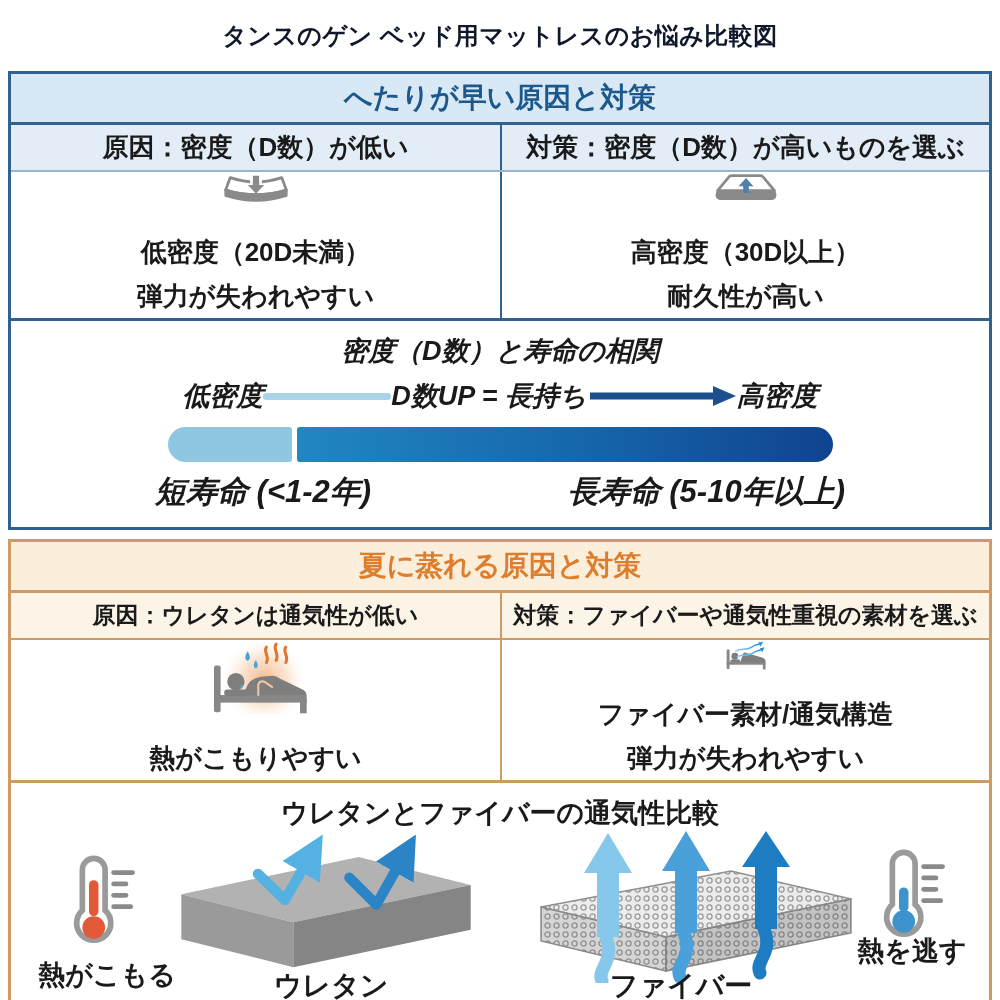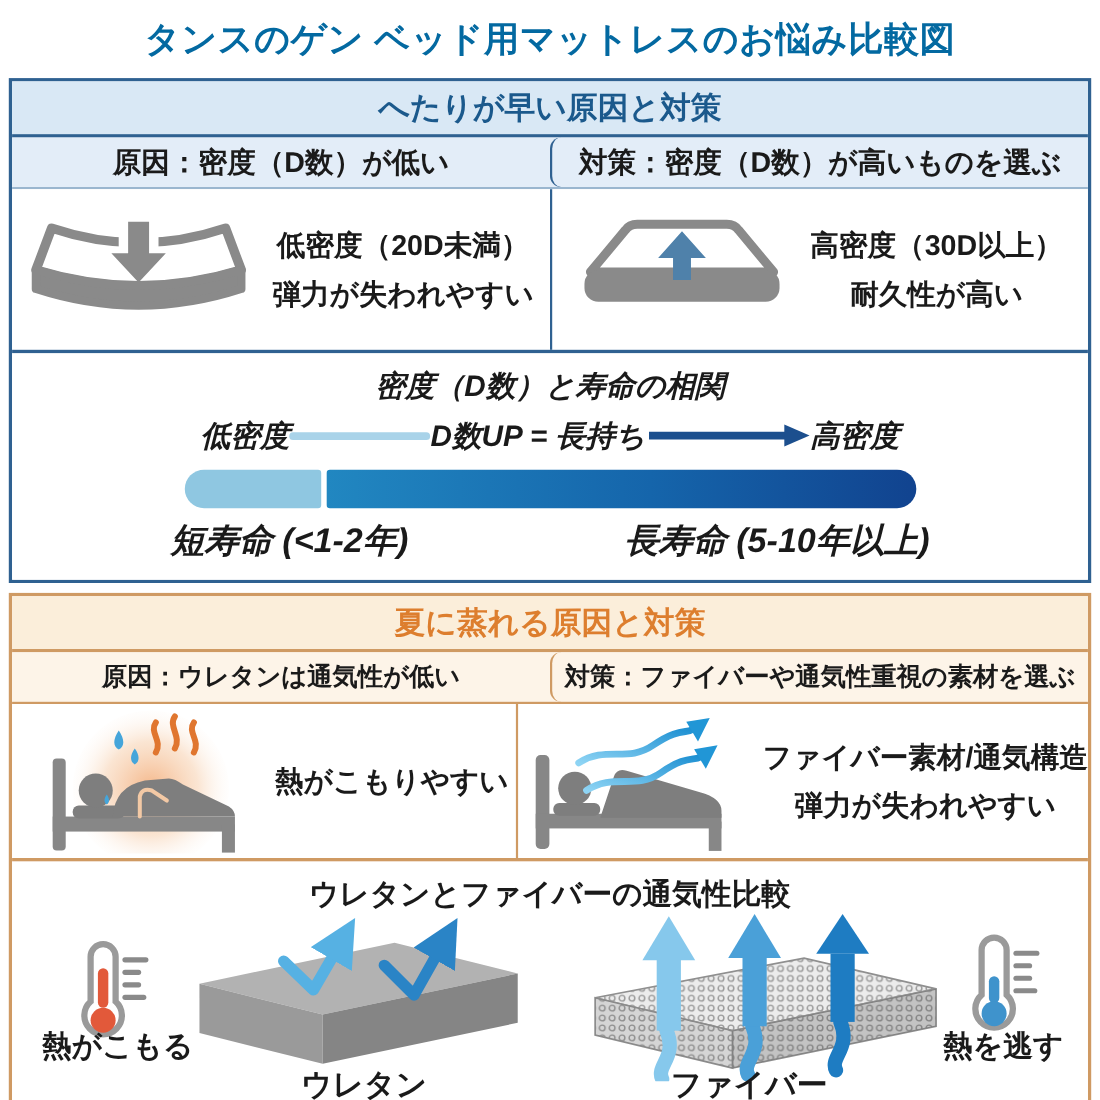--- a/index.html
+++ b/index.html
@@ -3,43 +3,43 @@
 <meta charset="utf-8">
 <style>
   html,body{margin:0;padding:0;}
   body{
     width:1000px;height:1000px;background:#ffffff;
     font-family:"Liberation Sans","DejaVu Sans",sans-serif;
     color:#1a1a1a;overflow:hidden;
   }
   .page-title{
     margin:10px 8px 0;height:52px;display:flex;align-items:center;justify-content:center;
-    font-size:32px;font-weight:900;color:#0369a1;letter-spacing:.5px;white-space:nowrap;
+    font-size:24px;font-weight:900;color:#0f172a;letter-spacing:.5px;white-space:nowrap;
   }
   
   .panel{margin:9px 8px 0;background:#fff;}
   .panel.blue{border:3px solid #2f6191;}
   .panel.orange{border:3px solid #cf9a63;}
   .panel-header{height:48px;display:flex;align-items:center;justify-content:center;
     font-size:28px;font-weight:800;}
   .panel.blue .panel-header{background:#d9e8f5;color:#1b598c;border-bottom:3px solid #2f6191;}
   .panel.orange .panel-header{background:#fbeeda;color:#dd7e2e;border-bottom:3px solid #cf9a63;}
   .subrow{display:grid;grid-template-columns:1fr 1fr;}
   .panel.blue .subrow{background:#e3edf8;border-bottom:2px solid #9ab6cf;}
   .panel.orange .subrow{background:#fdf4e8;border-bottom:2.5px solid #cf9a63;}
   .subcell{height:45px;display:flex;align-items:center;justify-content:center;
-    font-weight:800;color:#1a1a1a;white-space:nowrap;border-radius:10px;}
+    font-weight:800;color:#1a1a1a;white-space:nowrap;}
   .panel.blue .subcell{font-size:26px;}
   .panel.orange .subcell{font-size:23px;}
   .panel.blue .subcell + .subcell{border-left:2.5px solid #2f6191;}
   .panel.orange .subcell + .subcell{border-left:2.5px solid #cf9a63;}
   .contentrow{display:grid;grid-template-columns:1fr 1fr;background:#fff;}
   .panel.blue .ccell + .ccell{border-left:2.5px solid #2f6191;}
   .panel.orange .ccell + .ccell{border-left:2.5px solid #cf9a63;}
-  .ccell{display:flex;align-items:center;justify-content:center;gap:22px;}
+  .ccell{display:flex;align-items:center;justify-content:center;gap:22px;flex-direction:column;}
   .panel.blue .ccell{height:146px;}
   .panel.orange .ccell{height:140px;}
   .ctext{font-size:26px;font-weight:800;text-align:center;line-height:1.7;white-space:nowrap;}
   
   .correlation{border-top:3px solid #2f6191;background:#fff;padding:12px 0 14px;font-style:italic;}
   .corr-title{text-align:center;font-size:27px;font-weight:800;}
   .corr-labels{display:flex;align-items:center;justify-content:center;
     margin-top:9px;font-size:27px;font-weight:800;white-space:nowrap;}
   .line-light{width:128px;height:7px;background:#a9d3e9;border-radius:4px;}
   .grad-bar{width:665px;height:35px;margin:13px auto 0;display:flex;}
@@ -189,21 +189,21 @@
 
     <svg class="abs" style="left:42px;top:70px;" width="90" height="96" viewBox="0 0 95 100">
       <path d="M31,17 A12,12 0 0 1 55,17 L55,60 A18,18 0 1 1 31,60 Z" fill="#ffffff" stroke="#9a9a9a" stroke-width="6"></path>
       <rect x="38" y="28" width="10" height="38" rx="5" fill="#e2593a"></rect>
       <circle cx="43" cy="78" r="12" fill="#e2593a"></circle>
       <line x1="64" y1="20" x2="84" y2="20" stroke="#8a8a8a" stroke-width="5" stroke-linecap="round"></line>
       <line x1="64" y1="32" x2="77" y2="32" stroke="#8a8a8a" stroke-width="5" stroke-linecap="round"></line>
       <line x1="64" y1="44" x2="77" y2="44" stroke="#8a8a8a" stroke-width="5" stroke-linecap="round"></line>
       <line x1="64" y1="56" x2="82" y2="56" stroke="#8a8a8a" stroke-width="5" stroke-linecap="round"></line>
     </svg>
-    <div class="abs cap" style="left:6px;top:150px;width:180px;font-size:27px;">熱がこもる</div>
+    <div class="abs cap" style="left:6px;top:174px;width:180px;font-size:27px;">熱がこもる</div>
 
     <svg class="abs" style="left:150px;top:46px;" width="330" height="140" viewBox="0 0 330 150">
       <defs>
         <marker id="ahLight" viewBox="0 0 10 10" refX="5" refY="5" markerWidth="4.2" markerHeight="4.2" orient="auto">
             <path d="M0,0 L10,5 L0,10 Z" fill="#56b1e3"></path>
           </marker>
         <marker id="ahMid" viewBox="0 0 10 10" refX="5" refY="5" markerWidth="4.2" markerHeight="4.2" orient="auto">
             <path d="M0,0 L10,5 L0,10 Z" fill="#2a84c6"></path>
           </marker>
       </defs>

